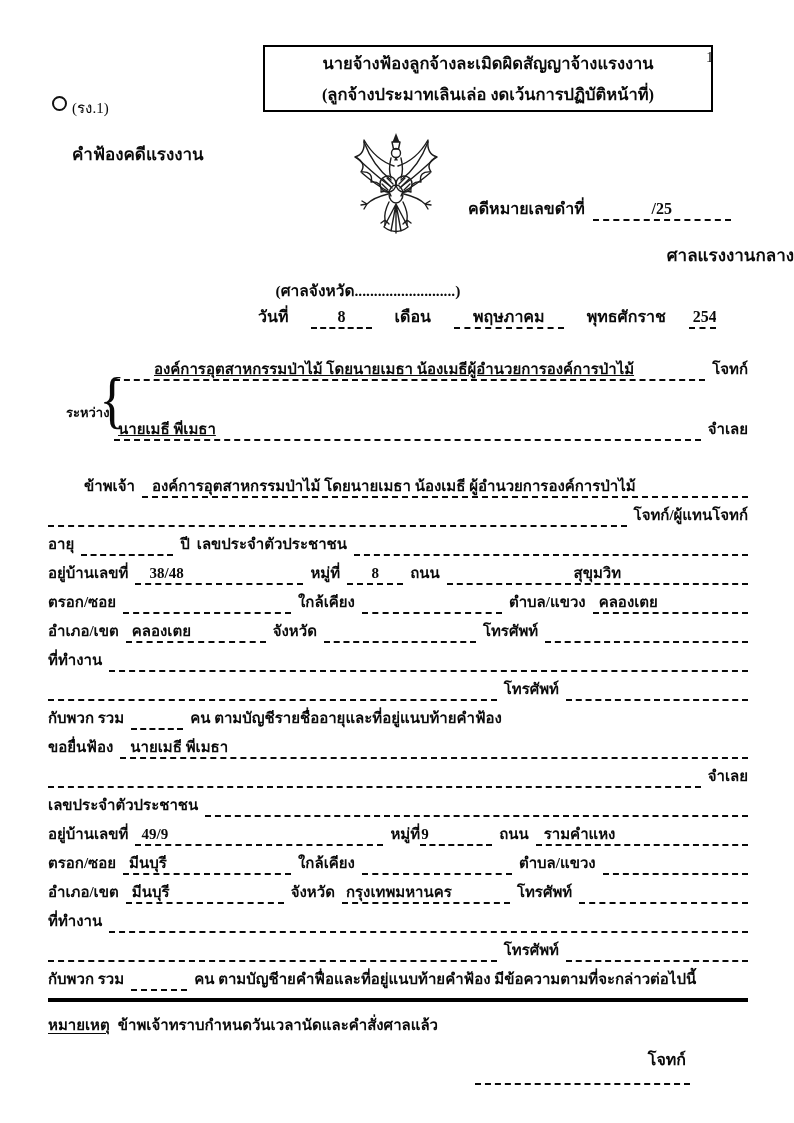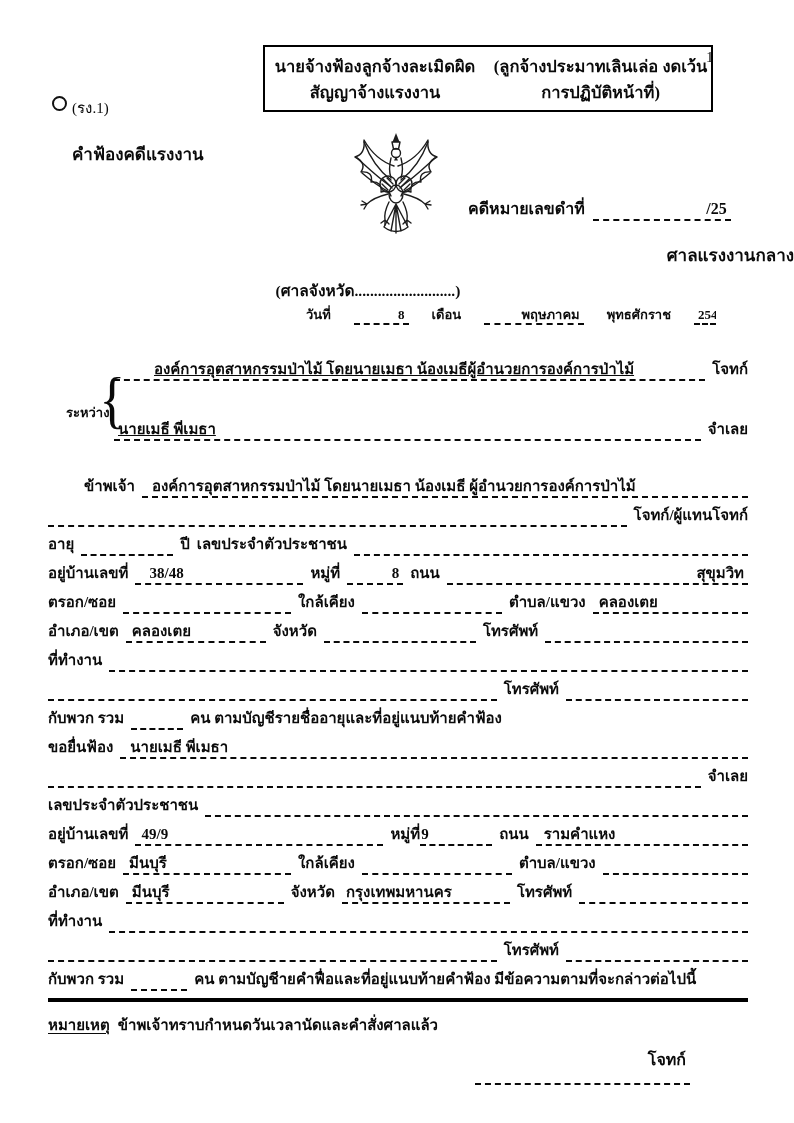--- a/index.html
+++ b/index.html
@@ -16,40 +16,40 @@
     overflow: hidden;
   }
   .punch {
     position: absolute; left: 52px; top: 96px;
     width: 15px; height: 15px; border: 2.5px solid #111; border-radius: 50%;
     background: #fff;
   }
   .title-box {
     position: absolute; left: 263px; top: 45px; width: 450px; height: 67px;
     border: 2.5px solid #000;
-    display: flex; flex-direction: row; justify-content: center; align-items: center;
+    display: flex; flex-direction: column; justify-content: center; align-items: center;
     gap: 5px; text-align: center; font-size: 16.5px;
   }
   .page-num { position: absolute; left: 706px; top: 49px; font-size: 15px; font-weight: 400; }
   .form-code { position: absolute; left: 72px; top: 96px; font-size: 15px; font-weight: 400; }
   .doc-type { position: absolute; left: 72px; top: 140px; font-size: 17px; }
   .garuda { position: absolute; left: 336px; top: 131px; }
   .case-no { position: absolute; left: 468px; top: 196px; display: flex; align-items: flex-end; gap: 8px; font-size: 16px; }
   .court-name { position: absolute; left: 0; right: 0; top: 241px; text-align: right; font-size: 17px; }
   .court-prov { position: absolute; left: 0; right: 58px; top: 278px; text-align: center; font-size: 15.5px; }
-  .date-line { position: absolute; left: 258px; right: 78px; top: 304px; display: flex; align-items: flex-end; gap: 23px; font-size: 13px; margin-left: 48px; }
+  .date-line { position: absolute; left: 258px; right: 78px; top: 304px; display: flex; align-items: flex-end; gap: 23px; font-size: 16px; }
   .between-label { position: absolute; left: 66px; top: 402px; font-size: 13px; }
   .between-brace { position: absolute; left: 97px; top: 368px; font-size: 64px; font-weight: 400; transform: scaleX(.85); line-height: 1; }
 
   .body-block { position: absolute; left: 48px; right: 46px; top: 352px; }
   .row { display: flex; align-items: flex-end; height: 29px; gap: 7px; }
   .lbl { white-space: nowrap; }
   .fld {
     border-bottom: 2px dashed #0a0a0a;
-    text-align: right; white-space: nowrap; overflow: hidden;
+    text-align: center; white-space: nowrap; overflow: hidden;
     padding: 0 4px; line-height: 1.25; min-width: 0;
   }
   .grow { flex: 1 1 auto; }
   .left { text-align: left; }
   .ml66 { margin-left: 66px; text-decoration: underline; }
   .ml36 { margin-left: 36px; }
   .thick-rule { margin-top: 7px; height: 3.5px; background: #000; }
   .note-row { margin-top: 9px; height: 26px; display: flex; align-items: flex-end; gap: 8px; }
   .note-key { text-decoration: underline; text-underline-offset: 3px; }
   .sig-role { margin-top: 10px; height: 24px; text-align: right; padding-right: 62px; font-size: 16px; }

